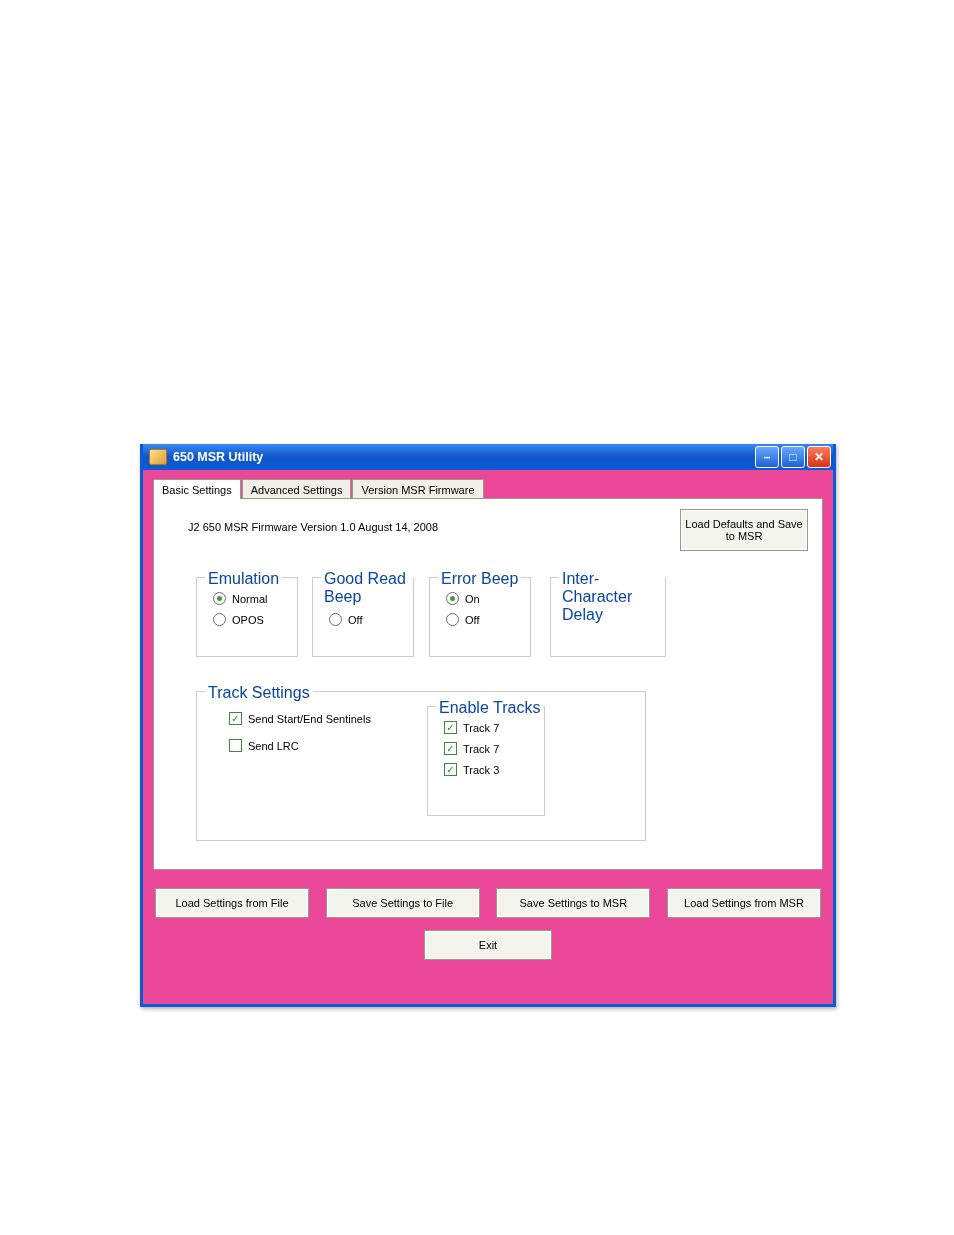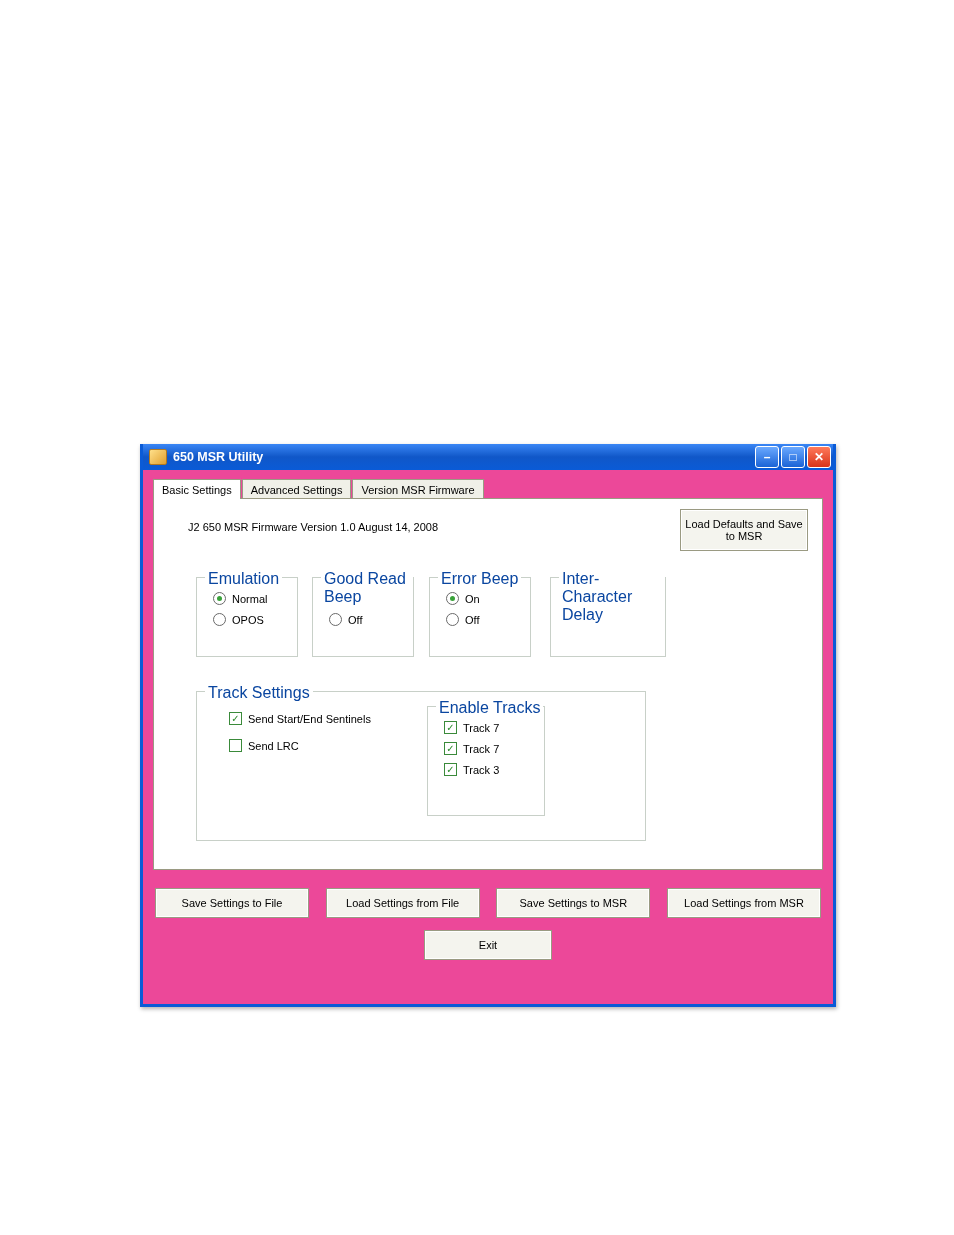--- a/index.html
+++ b/index.html
@@ -125,22 +125,22 @@
               </div>
             <div class="check sel">
                 <span class="c"></span>
                 <span>Track 3</span>
               </div>
           </div>
         </div>
       </div>
 
       <div class="bottombar">
+        <div class="btn">Load Settings from File</div>
         <div class="btn">Save Settings to File</div>
-        <div class="btn">Load Settings from File</div>
         <div class="btn">Save Settings to MSR</div>
         <div class="btn">Load Settings from MSR</div>
       </div>
       <div class="exitrow">
         <div class="btn">Exit</div>
       </div>
     </div>
   </div>
 </div>
 

